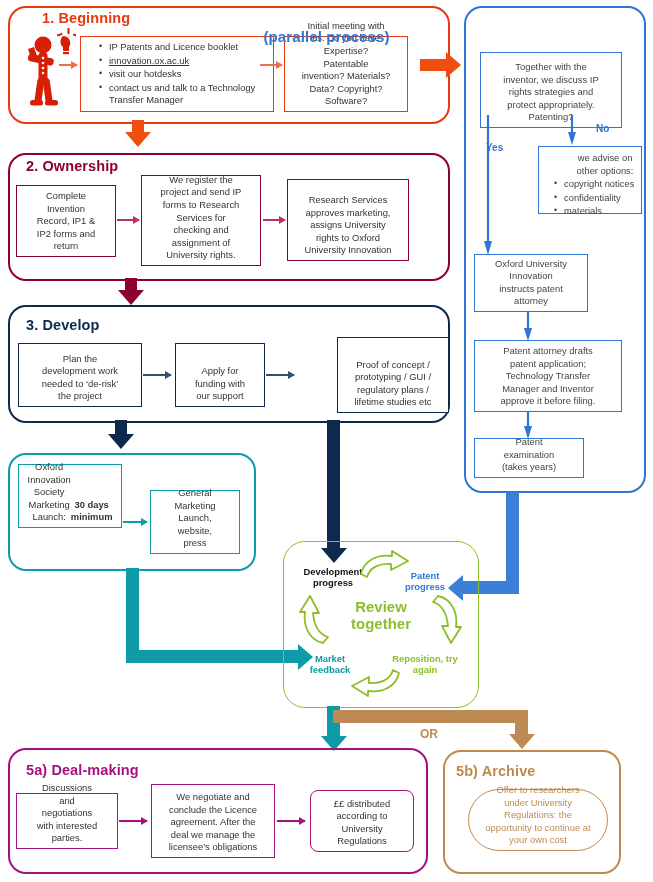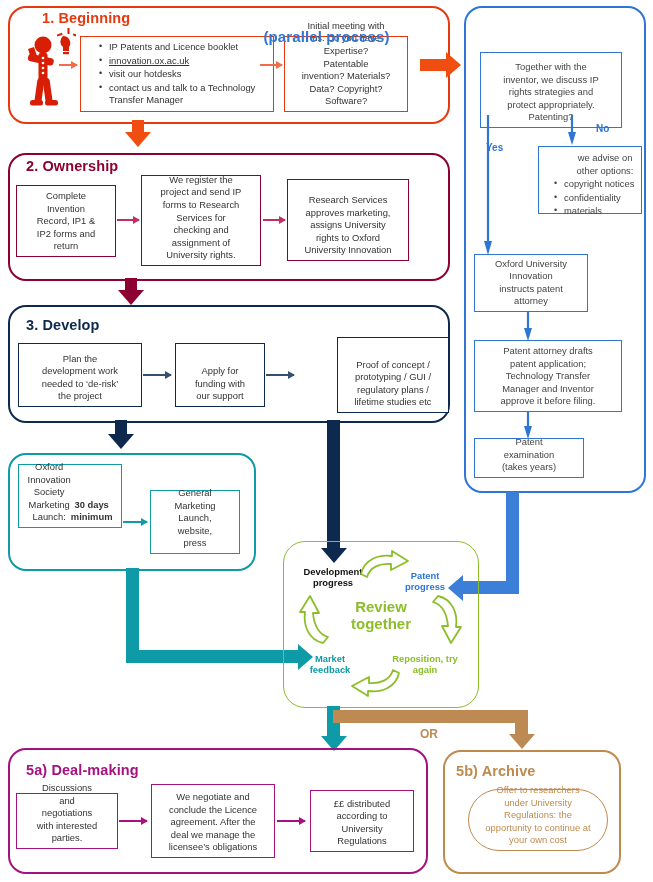--- a/index.html
+++ b/index.html
@@ -257,20 +257,20 @@
   <div class="bx" style="left:16px;top:793px;width:102px;height:56px;border-color:#A4127F;color:#333;">Discussions and negotiations with interested parties.</div>
   <div class="thin" style="left:119px;top:820px;width:28px;color:#A4127F;">
       <i></i>
     </div>
 
   <div class="bx" style="left:151px;top:784px;width:124px;height:74px;border-color:#A4127F;color:#333;">We negotiate and conclude the Licence agreement. After the deal we manage the licensee’s obligations</div>
   <div class="thin" style="left:277px;top:820px;width:28px;color:#A4127F;">
       <i></i>
     </div>
 
-  <div class="bx" style="left:310px;top:790px;width:104px;height:62px;border-color:#A4127F;color:#333;">££ distributed according to University Regulations</div>
+  <div class="bx" style="left:310px;top:790px;width:104px;height:62px;border-color:#A4127F;color:#333;border-radius:8px;">££ distributed according to University Regulations</div>
 
   <div class="stage" style="left:443px;top:750px;width:178px;height:124px;border-color:#C08A4E;"></div>
   <div class="stage-title" style="left:456px;top:763px;color:#C08A4E;">5b) Archive</div>
 
   <div class="bx" style="left:468px;top:789px;width:140px;height:62px;border-color:#C08A4E;color:#C08A4E;border-radius:31px;">Offer to researchers under University Regulations: the opportunity to continue at your own cost</div>
 
 </div>
 
 </body></html>

